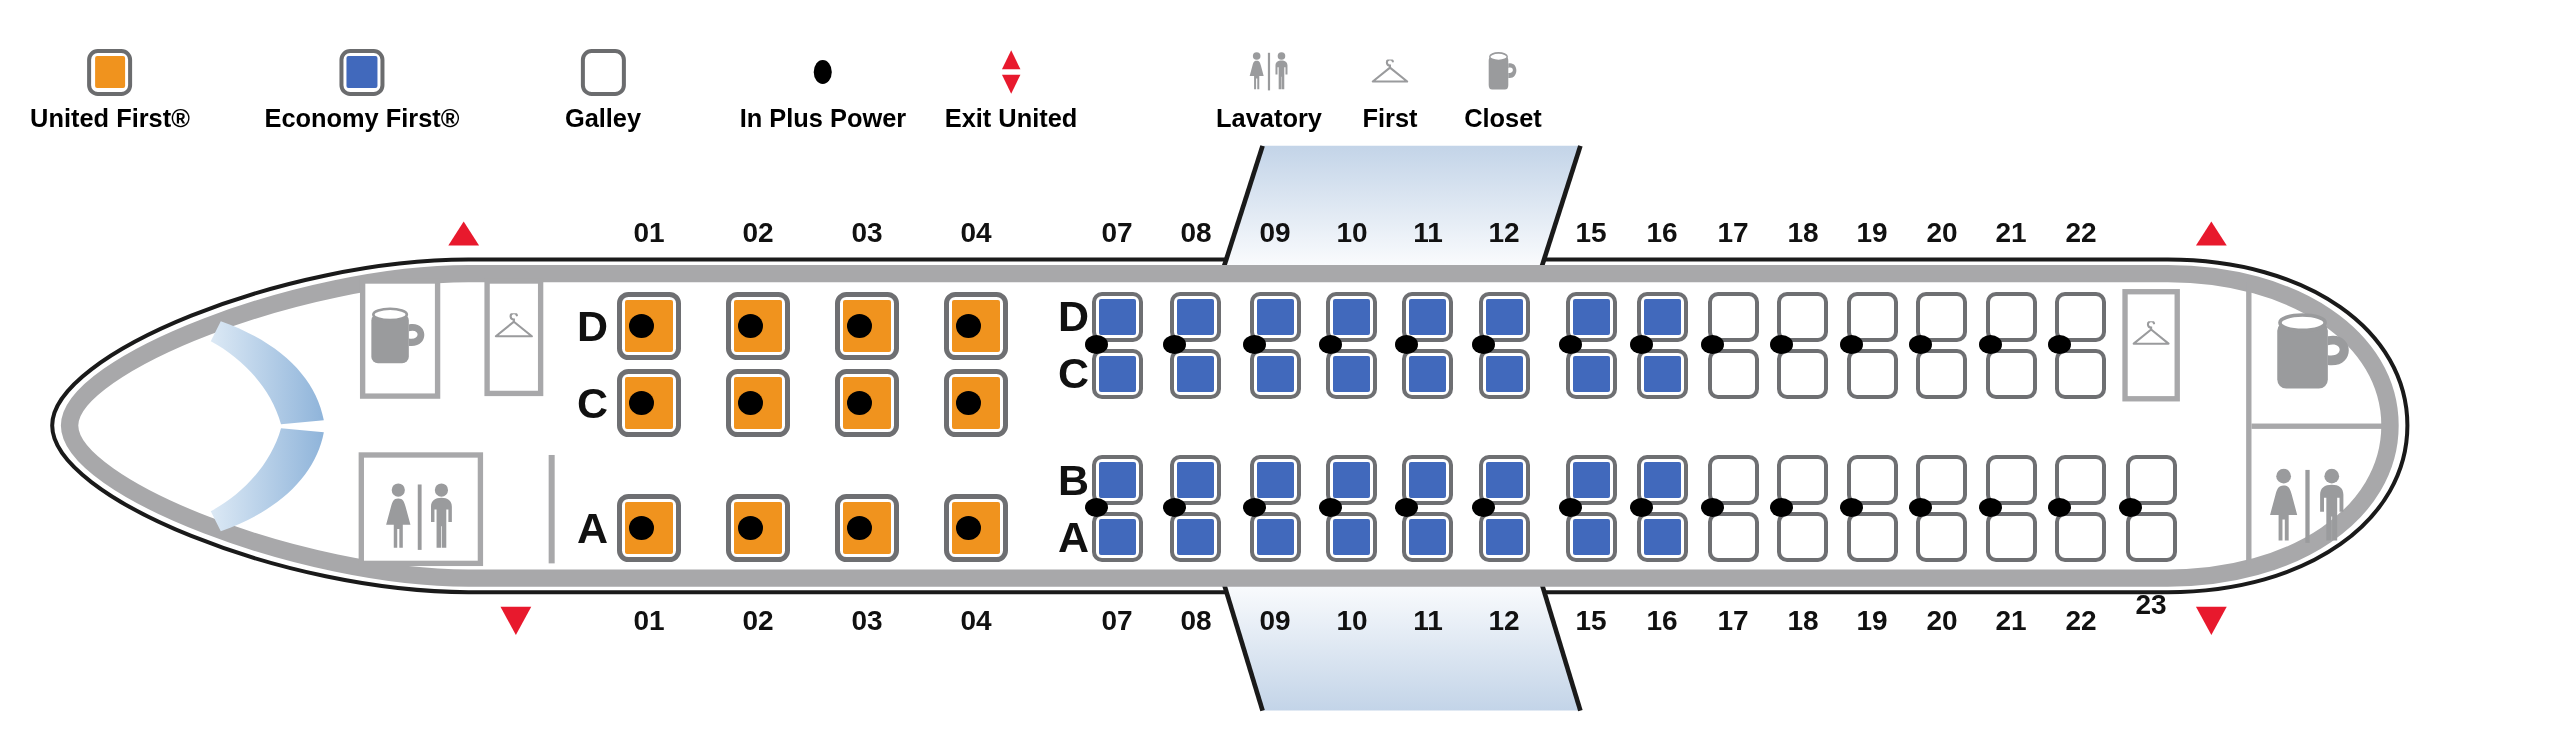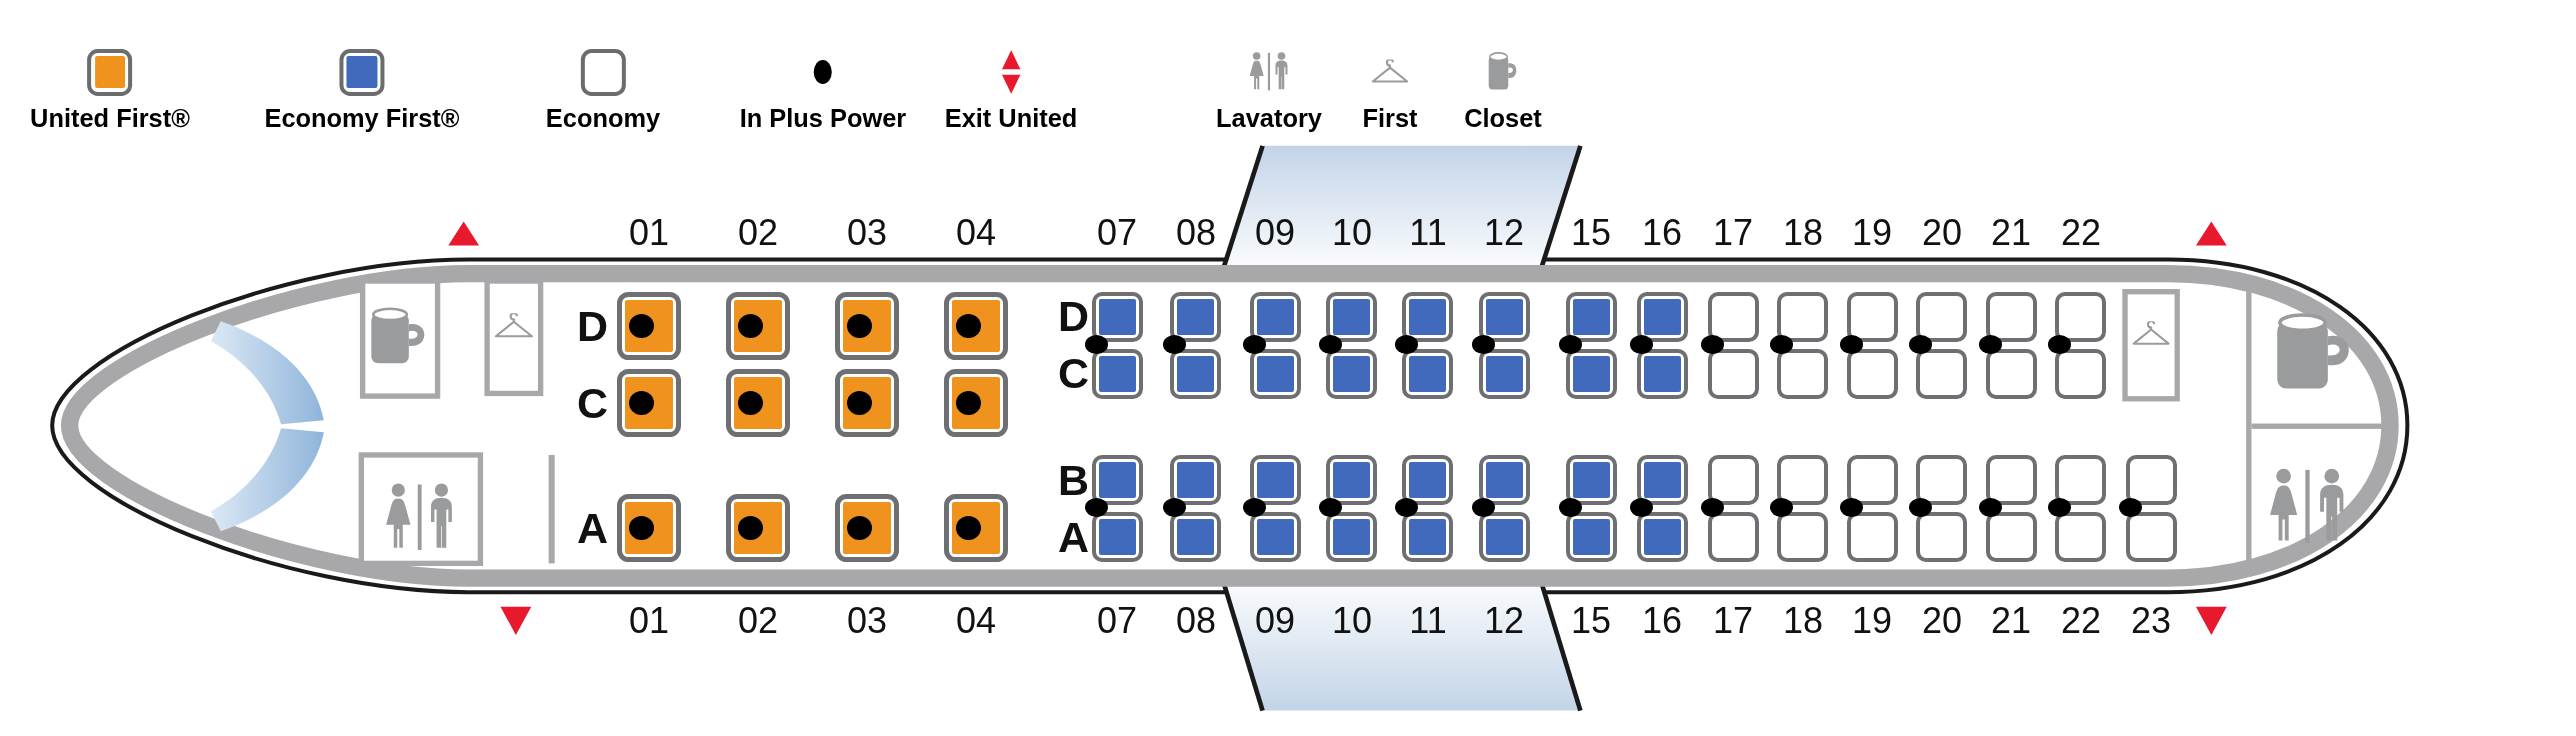--- a/index.html
+++ b/index.html
@@ -10,22 +10,22 @@
                display:flex;flex-direction:column;align-items:center;}
   .licon{height:56px;display:flex;align-items:center;justify-content:center;}
   .llabel{margin-top:4px;font-size:25.4px;font-weight:700;color:#000;white-space:nowrap;}
   .swatch{width:45px;height:47px;border:4.7px solid #6b6c6e;border-radius:10.7px;
           background:#fff;padding:3.3px;box-sizing:border-box;}
   .swatch .sfill{width:100%;height:100%;border-radius:2px;}
   .pdot{width:18px;height:23.4px;background:#000;border-radius:50%;}
   
   .bg{position:absolute;left:0;top:0;z-index:1;}
   #seat-layer{position:absolute;left:0;top:0;width:100%;height:100%;z-index:2;}
-  .num{position:absolute;transform:translateX(-50%);font-size:36px;line-height:37px;
-       font-weight:400;color:#111;}
+  .num{position:absolute;transform:translateX(-50%);font-size:28px;line-height:37px;
+       font-weight:700;color:#111;}
   .letter{position:absolute;transform:translate(-100%,-50%);font-size:43px;
           font-weight:700;color:#111;}
   .fseat{position:absolute;width:64px;height:68px;border:5.4px solid #6e6f72;border-radius:11.4px;
          background:#fff;padding:3.3px;box-sizing:border-box;}
   .fseat .sfill{width:100%;height:100%;border-radius:2px;position:relative;}
   .dot-f{position:absolute;left:7.4px;top:50%;margin-top:-12px;width:25px;height:24px;
          border-radius:50%;background:#000;z-index:3;}
   .pair{position:absolute;width:51px;height:106px;}
   .eseat{position:absolute;left:0;width:51px;height:50px;border:4.7px solid #6e6f72;
          border-radius:10px;background:#fff;padding:2.7px;box-sizing:border-box;}
@@ -57,21 +57,21 @@
         </div>
       <div class="llabel">Economy First®</div>
     </div>
 
     <div class="legend-item" style="left:603px">
       <div class="licon">
           <div class="swatch">
         <div class="sfill" style="background: rgb(255, 255, 255);"></div>
           </div>
         </div>
-      <div class="llabel">Economy</div>
+      <div class="llabel">Galley</div>
     </div>
 
     <div class="legend-item" style="left:823px">
       <div class="licon">
           <div class="pdot"></div>
         </div>
       <div class="llabel">In Plus Power</div>
     </div>
 
     <div class="legend-item" style="left:1011px">
@@ -220,21 +220,21 @@
       <div class="num" style="left: 1803px; top: 214px;">18</div>
       <div class="num" style="left: 1803px; top: 602px;">18</div>
       <div class="num" style="left: 1872px; top: 214px;">19</div>
       <div class="num" style="left: 1872px; top: 602px;">19</div>
       <div class="num" style="left: 1942px; top: 214px;">20</div>
       <div class="num" style="left: 1942px; top: 602px;">20</div>
       <div class="num" style="left: 2011px; top: 214px;">21</div>
       <div class="num" style="left: 2011px; top: 602px;">21</div>
       <div class="num" style="left: 2081px; top: 214px;">22</div>
       <div class="num" style="left: 2081px; top: 602px;">22</div>
-      <div class="num" style="left: 2151px; top: 602px;">23</div>
+      <div class="num" style="left: 2151px; top: 586px;">23</div>
       <div class="letter" style="left: 608px; top: 326px;">D</div>
       <div class="letter" style="left: 608px; top: 403px;">C</div>
       <div class="letter" style="left: 608px; top: 528px;">A</div>
       <div class="letter" style="left: 1089px; top: 316px;">D</div>
       <div class="letter" style="left: 1089px; top: 373px;">C</div>
       <div class="letter" style="left: 1089px; top: 480px;">B</div>
       <div class="letter" style="left: 1089px; top: 537px;">A</div>
       <div class="fseat" style="left: 617px; top: 292px;">
         <div class="sfill" style="background: rgb(240, 147, 30);"></div>
         <div class="dot-f"></div>

